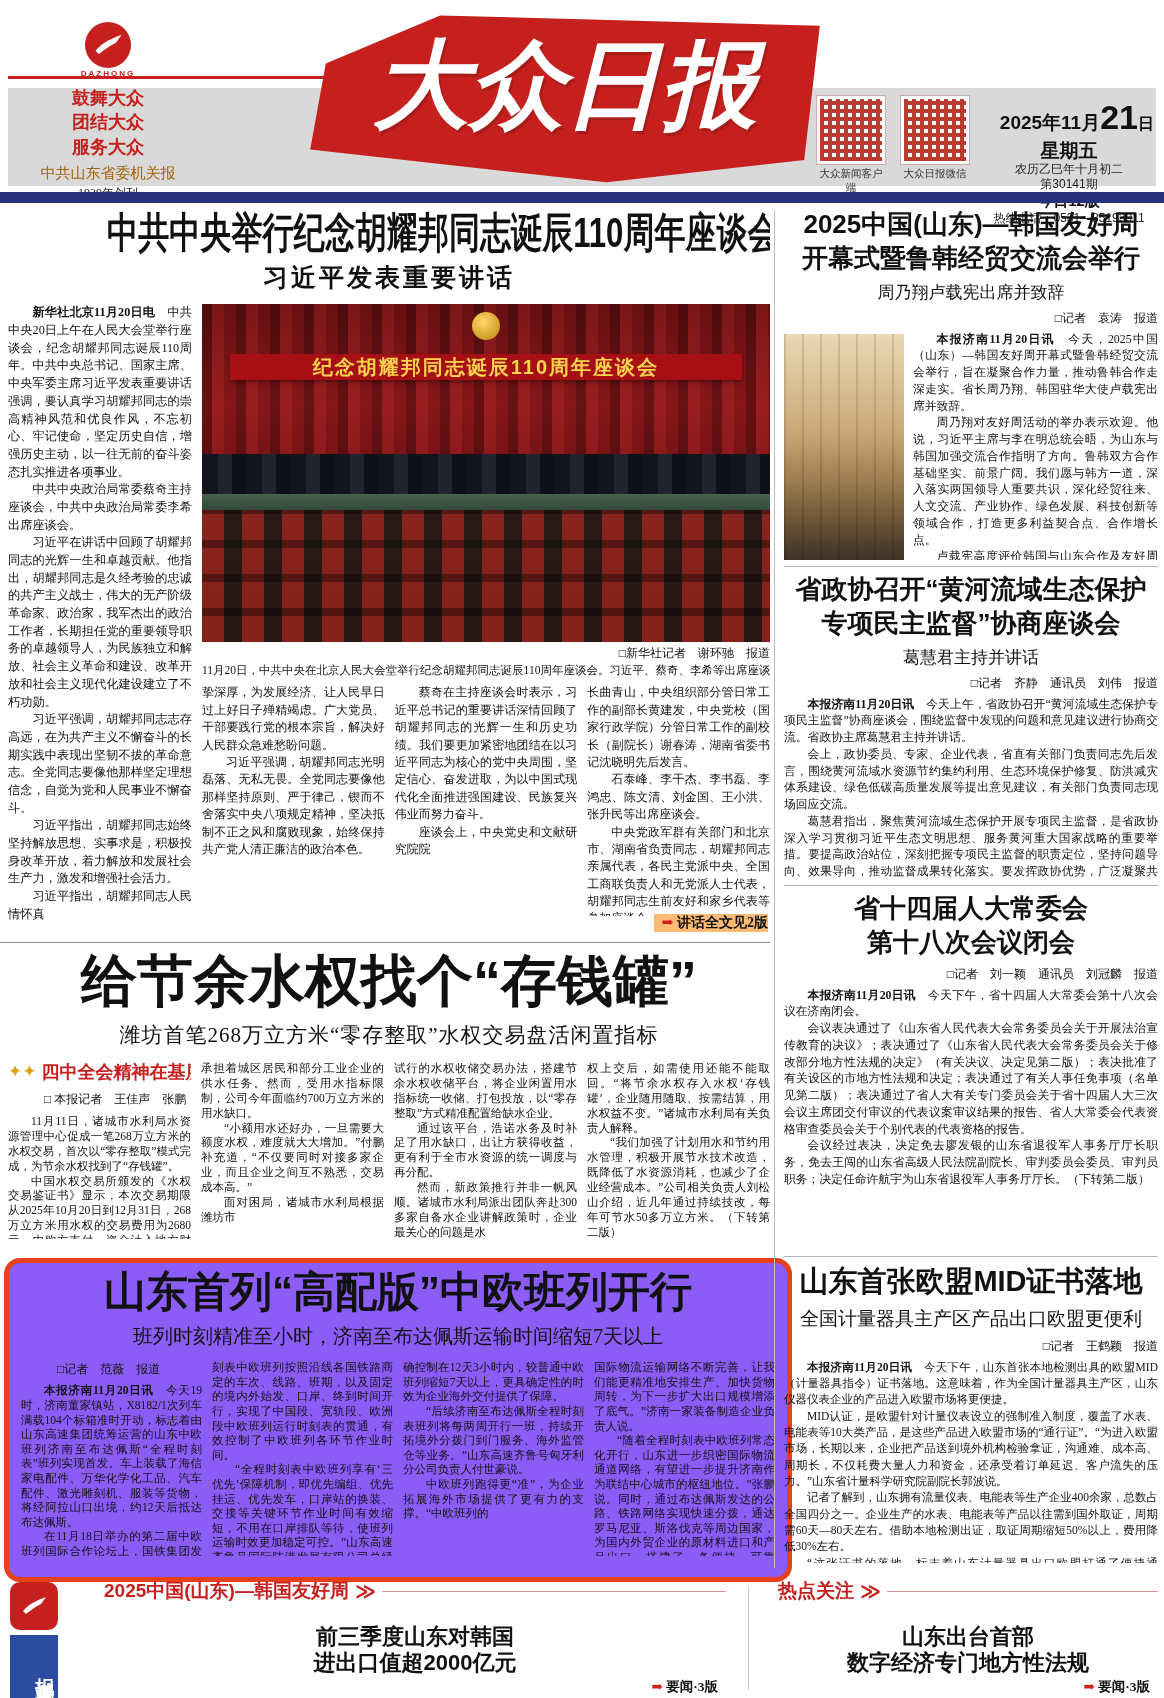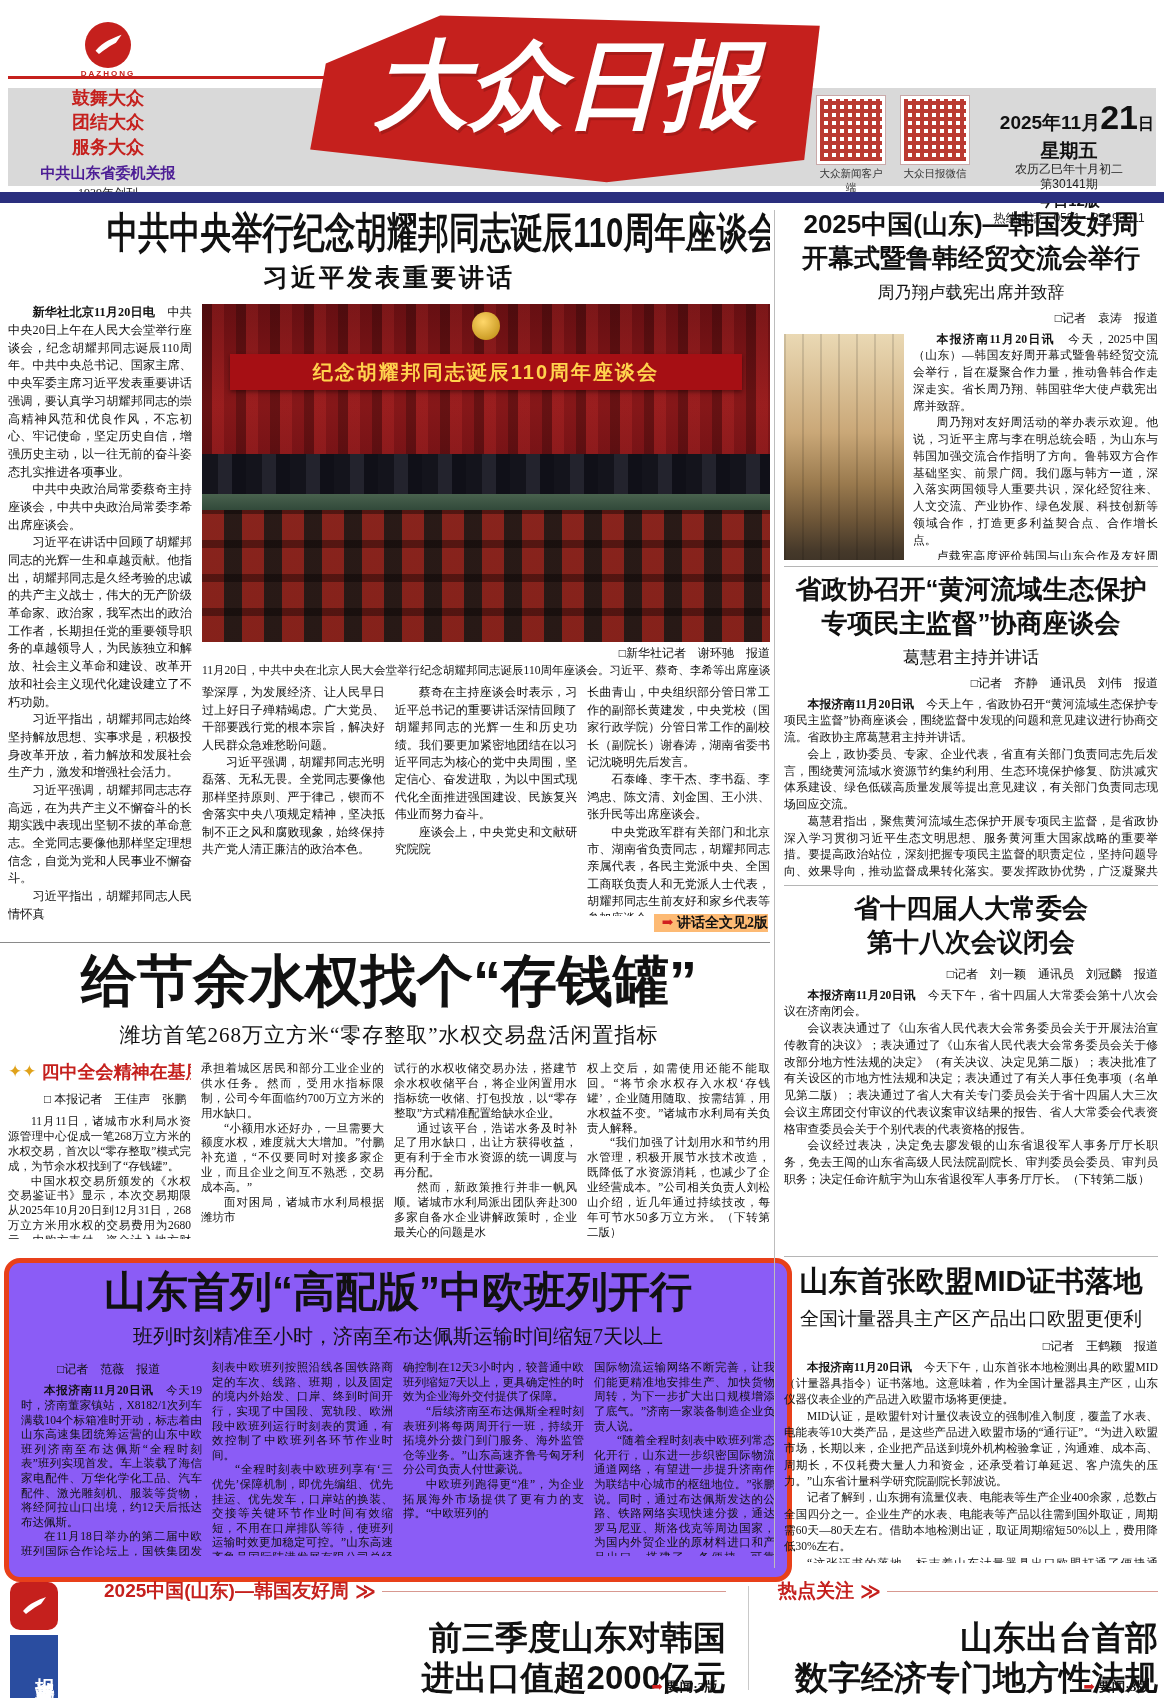--- a/index.html
+++ b/index.html
@@ -8,21 +8,21 @@
   .sans{font-family:"Liberation Sans","DejaVu Sans",sans-serif;}
   
   #masthead{position:absolute;left:0;top:0;width:1164px;height:192px;}
   .gray-band{position:absolute;left:8px;top:88px;width:1148px;height:98px;background:#d9d9d9;}
   .red-line{position:absolute;left:8px;top:76px;width:380px;height:3px;background:#c5201d;}
   .mh-left{position:absolute;left:18px;top:22px;width:180px;text-align:center;}
   .logo-circle{width:46px;height:46px;border-radius:50%;background:#c5201d;margin:0 auto;
                display:flex;align-items:center;justify-content:center;}
   .logo-sub{color:#c5201d;font-size:8px;font-weight:bold;letter-spacing:2px;margin-top:1px;}
   .slogans{margin-top:8px;color:#c5201d;font-weight:bold;font-size:18px;line-height:1.35;}
-  .organ{margin-top:5px;font-weight:bold;font-size:15px;color:#4c1d95;}
+  .organ{margin-top:5px;font-weight:normal;font-size:15px;color:#a16207;}
   .founded{font-size:12px;color:#222;margin-top:2px;}
   .brush{position:absolute;left:305px;top:12px;width:520px;height:172px;background:#c5201d;
          clip-path:polygon(4% 30%,26% 2%,99% 8%,96% 86%,58% 99%,1% 80%);}
   .paper-title{position:absolute;left:330px;top:38px;width:470px;text-align:center;color:#fff;
          font-size:96px;font-weight:bold;font-style:italic;line-height:1;
          font-family:"Liberation Serif","DejaVu Serif",serif;text-shadow:2px 3px 0 rgba(0,0,0,.15);}
   .mh-right{position:absolute;right:10px;top:96px;display:flex;align-items:flex-start;gap:14px;}
   .qr-wrap{text-align:center;width:70px;}
   .qr{width:62px;height:62px;margin:0 auto;background:
       repeating-linear-gradient(0deg,#bb3a32 0 4px,rgba(255,255,255,0) 4px 8px),
@@ -44,21 +44,21 @@
   .lead-subhead{text-align:center;font-size:25px;font-weight:bold;letter-spacing:3px;margin-top:3px;}
   .lead-body{display:flex;gap:10px;margin-top:10px;height:628px;}
   .lead-col1{width:184px;flex:none;font-size:12.2px;line-height:1.45;overflow:hidden;}
   .lead-right{flex:1;position:relative;overflow:hidden;}
   .photo{position:relative;width:100%;height:338px;overflow:hidden;
     background:linear-gradient(180deg,#6c1013 0%,#8e181a 30%,#7a1316 50%,#4a1612 60%,#3a231c 72%,#2e1d18 100%);}
   .curtain{position:absolute;left:0;right:0;top:0;height:150px;
     background:repeating-linear-gradient(90deg,rgba(0,0,0,.28) 0 10px,rgba(255,80,70,.10) 10px 22px,rgba(0,0,0,.06) 22px 34px);}
   .emblem{position:absolute;top:8px;left:50%;transform:translateX(-50%);width:28px;height:28px;border-radius:50%;
     background:radial-gradient(circle at 40% 35%,#ffd76a,#b8860b);}
-  .banner{position:absolute;top:50px;left:5%;width:90%;height:36px;background:#a60f14;
+  .banner{position:absolute;top:50px;left:5%;width:90%;height:26px;background:#a60f14;
     display:flex;align-items:center;justify-content:center;box-shadow:0 2px 4px rgba(0,0,0,.4);}
   .banner span{color:#ffd34d;font-weight:bold;font-size:20px;letter-spacing:2px;white-space:nowrap;}
   .rostrum{position:absolute;top:150px;left:0;right:0;height:44px;
     background:repeating-linear-gradient(90deg,#14141c 0 16px,#23232d 16px 30px,#101018 30px 44px);}
   .mtable{position:absolute;top:190px;left:0;right:0;height:16px;background:linear-gradient(#49624e,#31493a);}
   .audience{position:absolute;top:206px;bottom:0;left:0;right:0;
     background:repeating-linear-gradient(0deg,rgba(0,0,0,.0) 0 26px,rgba(0,0,0,.38) 26px 34px),
     repeating-linear-gradient(90deg,rgba(150,35,28,.85) 0 22px,rgba(40,25,22,.92) 22px 40px),
     linear-gradient(#3a2721,#241712);}
   .photo-credit{text-align:right;font-size:12px;margin-top:3px;}
@@ -107,21 +107,21 @@
   .tab-icon{width:48px;height:48px;background:#c5201d;border-radius:10px;display:flex;align-items:center;justify-content:center;}
   .tab-strip{margin-top:5px;width:48px;height:64px;background:#2a4da0;color:#fff;writing-mode:vertical-rl;
      text-orientation:upright;font-weight:bold;font-size:19px;letter-spacing:3px;
      display:flex;justify-content:center;padding-top:4px;box-sizing:border-box;}
   .teaser{position:absolute;top:2px;height:118px;}
   .teaser-1{left:104px;width:622px;}
   .teaser-2{left:778px;width:380px;}
   .kicker-row{display:flex;align-items:center;gap:6px;color:#c5201d;font-weight:bold;font-size:19px;}
   .kicker-row .chev{font-size:20px;}
   .kicker-row .krule{flex:1;border-top:1px solid #d89890;height:0;}
-  .teaser-headline{text-align:right;font-weight:900;font-size:33px;line-height:1.2;margin-top:14px;}
+  .teaser-headline{text-align:center;font-weight:900;font-size:22px;line-height:1.2;margin-top:20px;}
   .teaser-link{position:absolute;right:8px;bottom:0;font-size:13.5px;font-weight:bold;}
   #teaser-div{position:absolute;left:748px;top:10px;height:104px;border-left:1px solid #c9c9c9;}
   
   .para{margin:0;text-indent:2em;text-align:justify;}
   .para.cont{text-indent:0;}
   .para b{font-weight:bold;}
 </style>
 </head>
 <body>
 
@@ -165,22 +165,22 @@
 <div id="blue-bar"></div>
 
 <div id="lead">
   <div class="lead-headline sans">中共中央举行纪念胡耀邦同志诞辰110周年座谈会</div>
   <div class="lead-subhead sans">习近平发表重要讲话</div>
   <div class="lead-body">
     <div class="lead-col1">
         <p class="para"><b>新华社北京11月20日电</b>　中共中央20日上午在人民大会堂举行座谈会，纪念胡耀邦同志诞辰110周年。中共中央总书记、国家主席、中央军委主席习近平发表重要讲话强调，要认真学习胡耀邦同志的崇高精神风范和优良作风，不忘初心、牢记使命，坚定历史自信，增强历史主动，以一往无前的奋斗姿态扎实推进各项事业。</p>
         <p class="para">中共中央政治局常委蔡奇主持座谈会，中共中央政治局常委李希出席座谈会。</p>
         <p class="para">习近平在讲话中回顾了胡耀邦同志的光辉一生和卓越贡献。他指出，胡耀邦同志是久经考验的忠诚的共产主义战士，伟大的无产阶级革命家、政治家，我军杰出的政治工作者，长期担任党的重要领导职务的卓越领导人，为民族独立和解放、社会主义革命和建设、改革开放和社会主义现代化建设建立了不朽功勋。</p>
+        <p class="para">习近平强调，胡耀邦同志志存高远，在为共产主义不懈奋斗的长期实践中表现出坚韧不拔的革命意志。全党同志要像他那样坚定理想信念，自觉为党和人民事业不懈奋斗。</p>
         <p class="para">习近平指出，胡耀邦同志始终坚持解放思想、实事求是，积极投身改革开放，着力解放和发展社会生产力，激发和增强社会活力。</p>
-        <p class="para">习近平强调，胡耀邦同志志存高远，在为共产主义不懈奋斗的长期实践中表现出坚韧不拔的革命意志。全党同志要像他那样坚定理想信念，自觉为党和人民事业不懈奋斗。</p>
         <p class="para">习近平指出，胡耀邦同志人民情怀真</p>
       </div>
     <div class="lead-right">
       <div class="photo">
         <div class="curtain"></div>
         <div class="emblem"></div>
         <div class="banner">
             <span class="sans">纪念胡耀邦同志诞辰110周年座谈会</span>
           </div>
         <div class="rostrum"></div>

